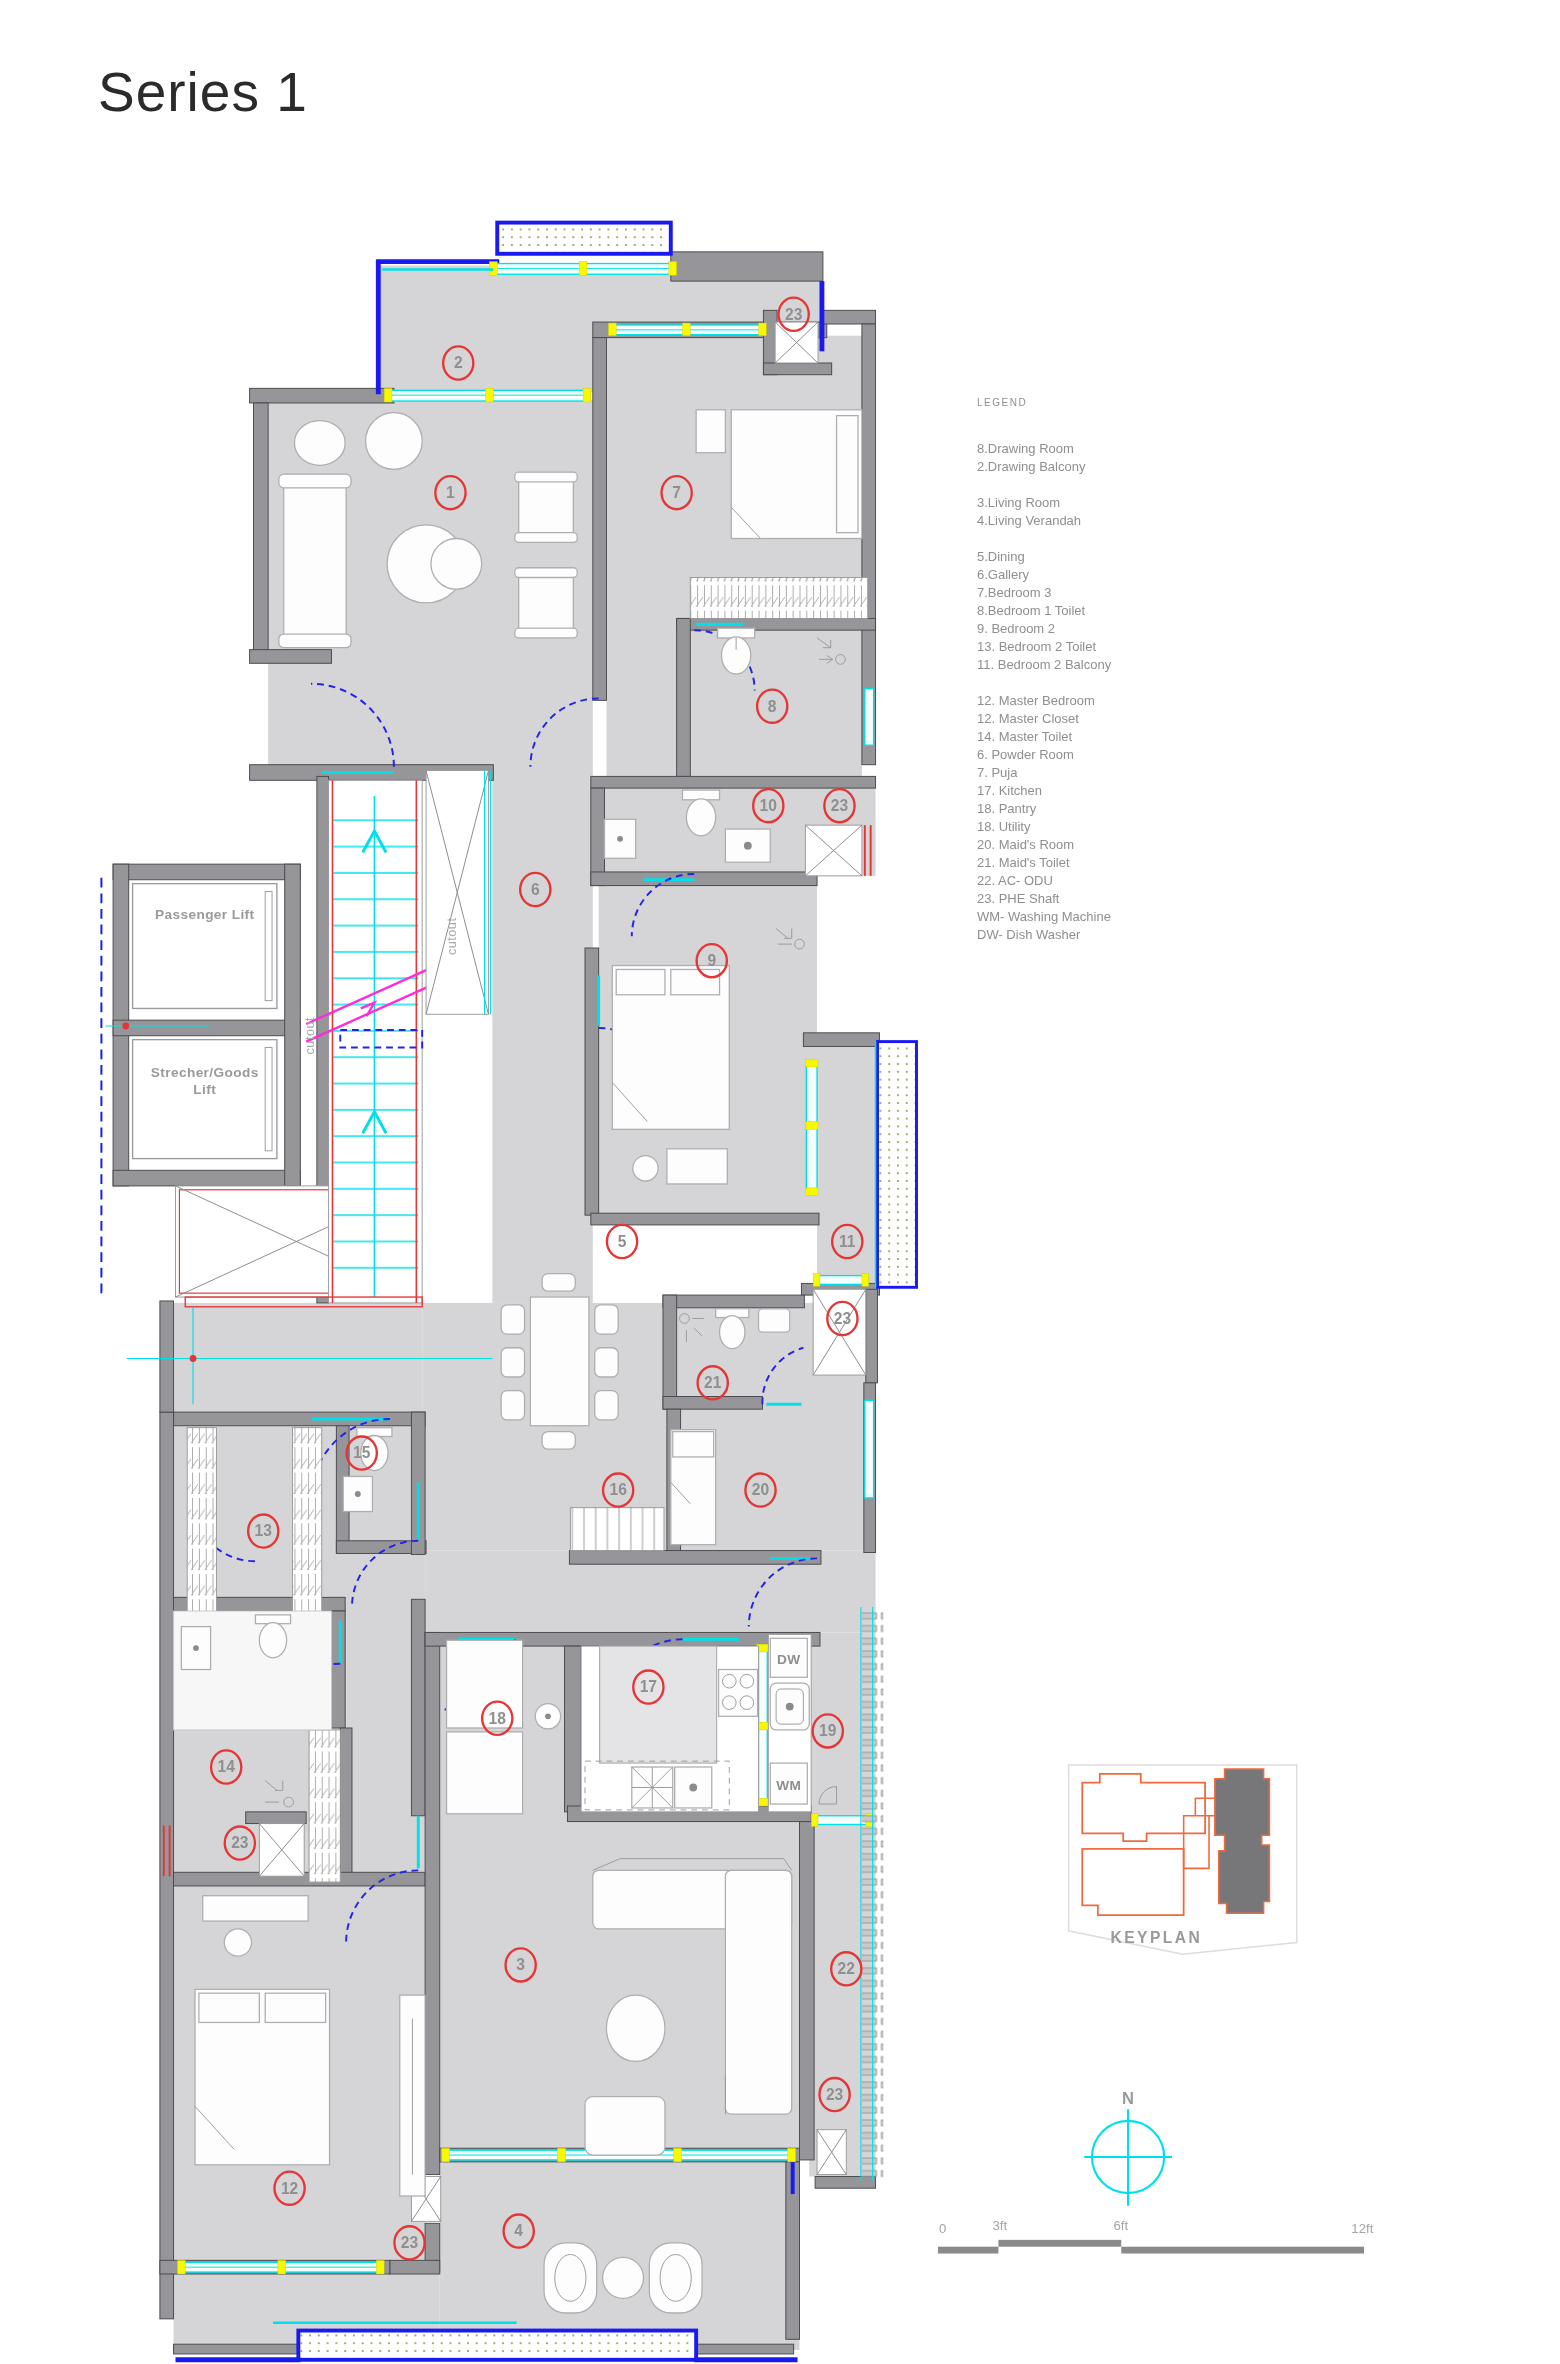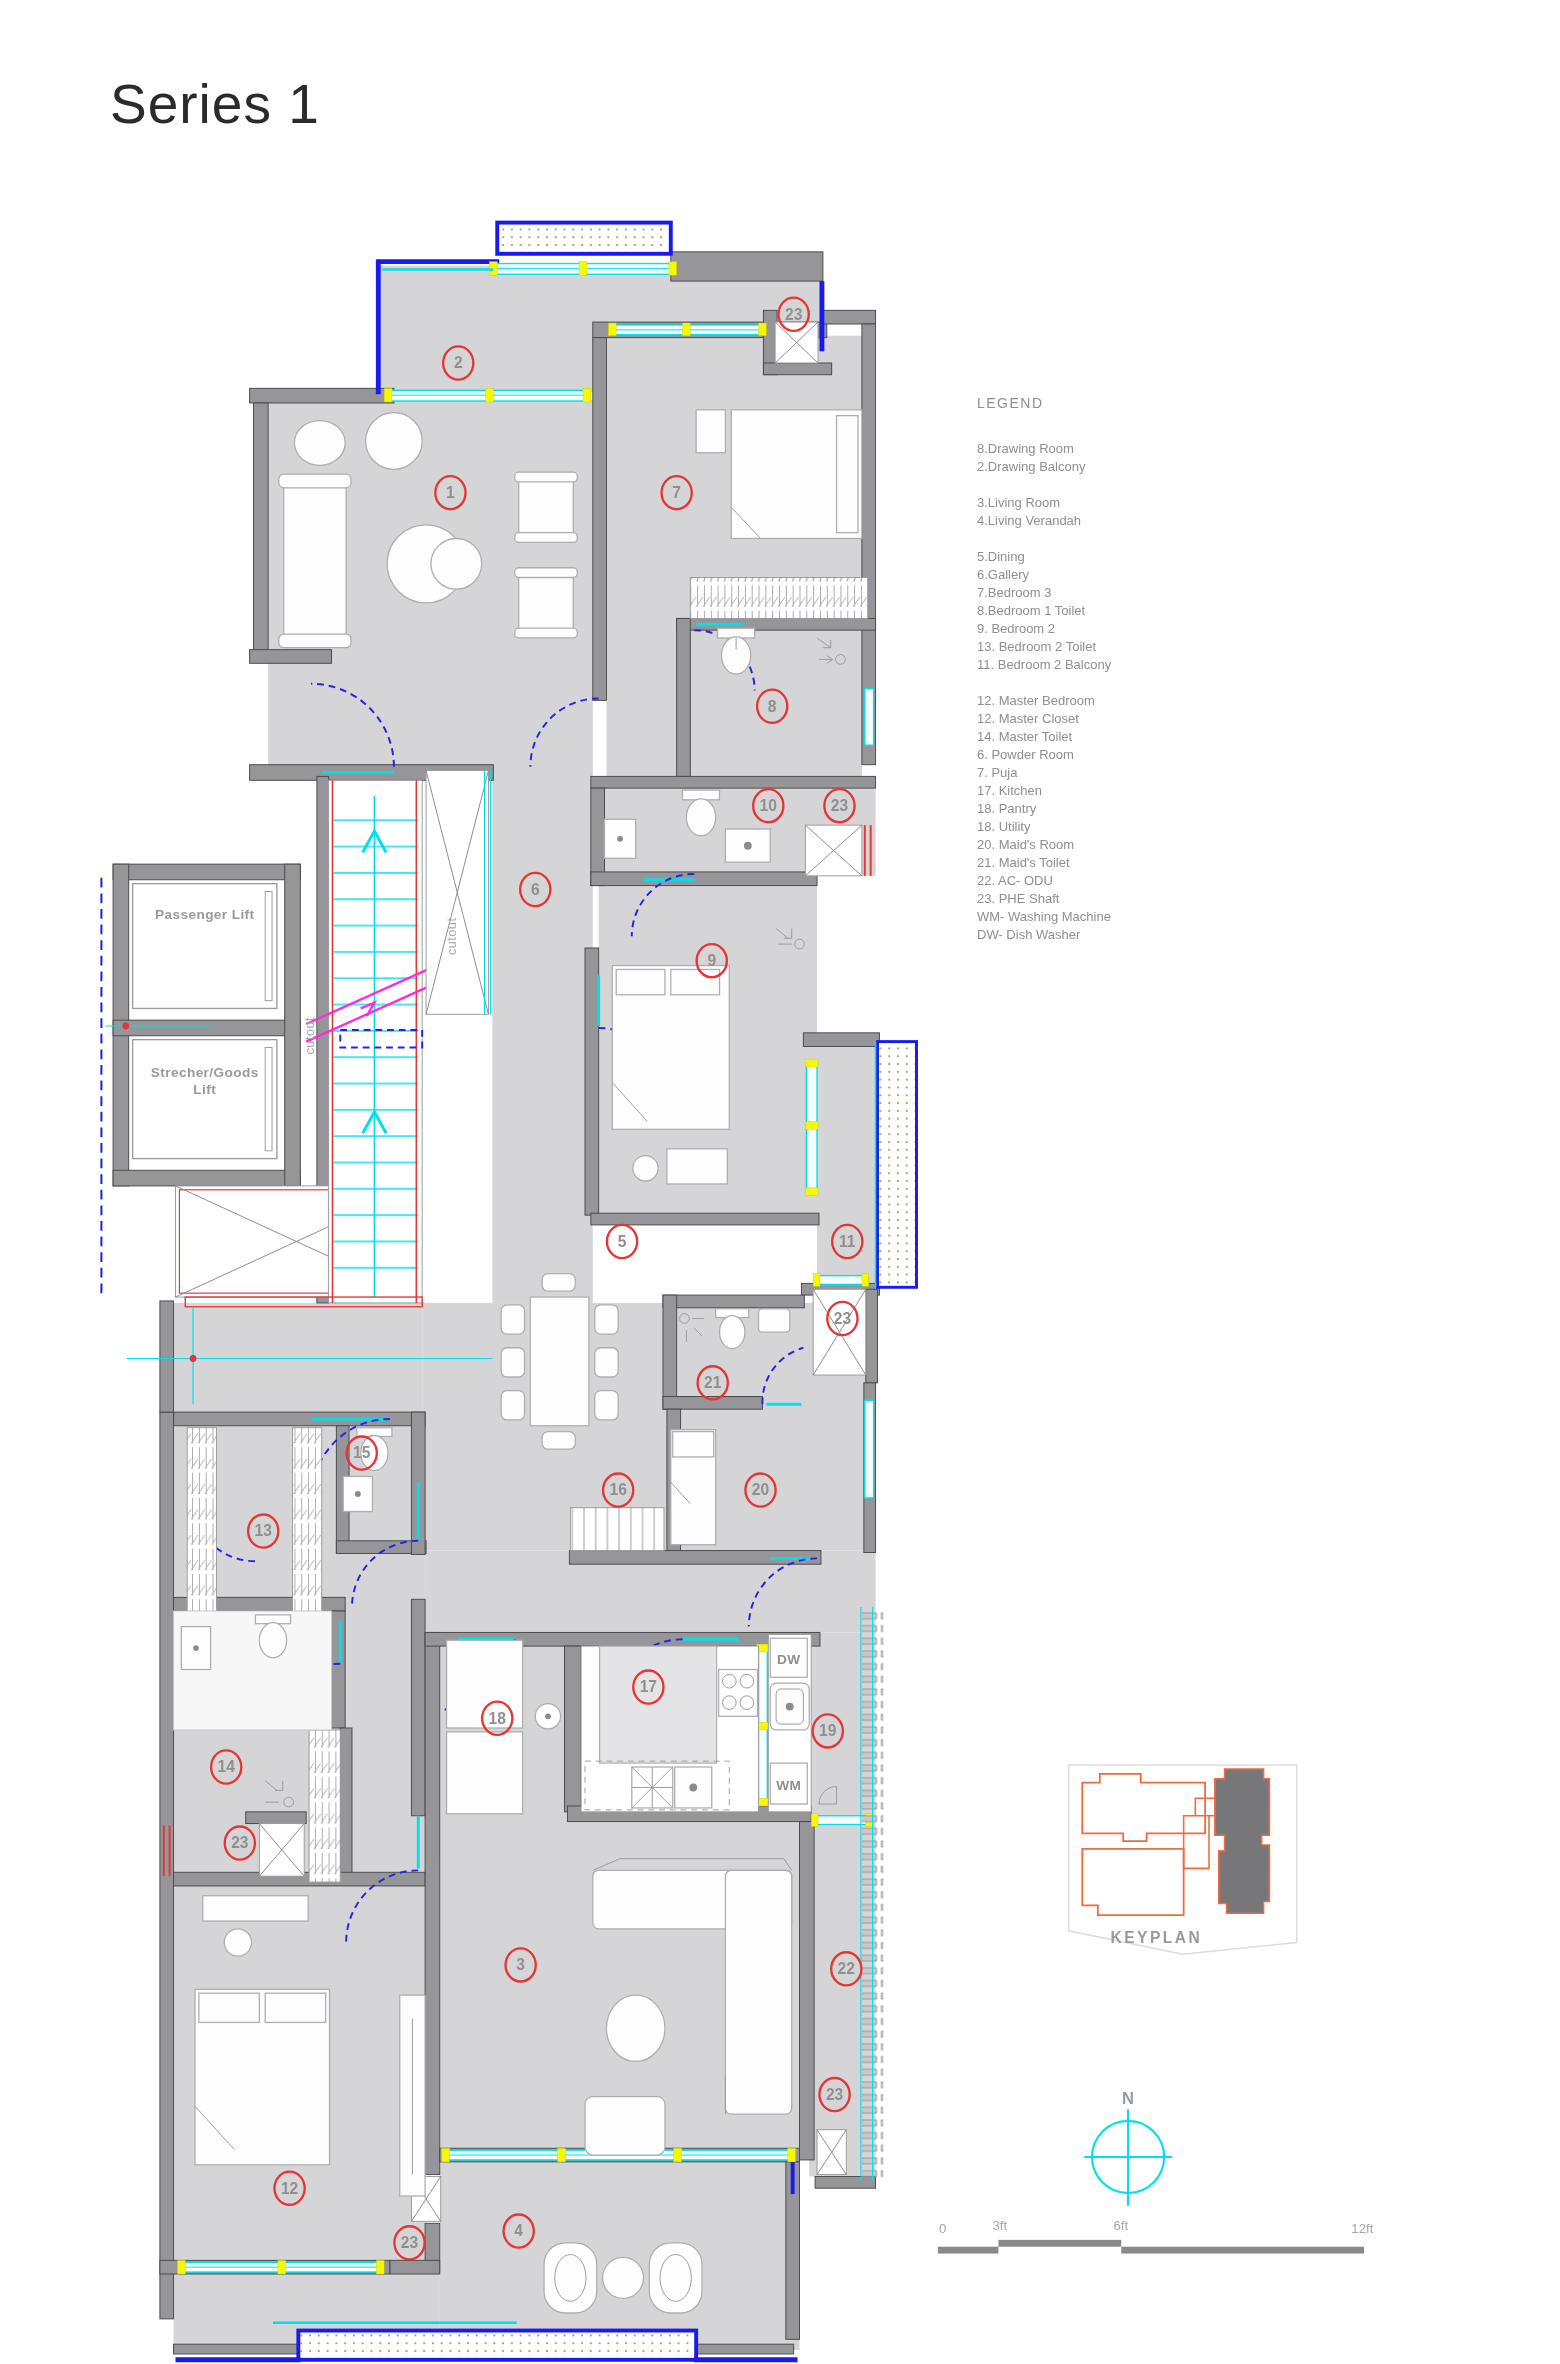--- a/index.html
+++ b/index.html
@@ -6,21 +6,21 @@
     --red:#e53535; --cyan:#00e0ea; --blue:#1a1af0; --yellow:#f8f800;
     --magenta:#ff2bd9; --floor:#d5d5d7; --wall:#96969a; --graytext:#8f8f8f;
     --green:#8d9c49; --orange:#ef6a3d; --kfill:#77777a;
   }
   html,body{margin:0;padding:0;}
   body{
     width:1560px;height:2364px;position:relative;background:#ffffff;
     font-family:"Liberation Sans", sans-serif;overflow:hidden;
   }
   .page-title{
-    position:absolute;left:98px;top:60px;margin:12px;
+    position:absolute;left:98px;top:60px;margin:0;
     font-size:55px;font-weight:300;color:#2b2b2b;letter-spacing:1px;
   }
   #plan-svg{position:absolute;left:0;top:0;}
   
   .floor{fill:var(--floor);}
   .wall{fill:var(--wall);stroke:#4b4b4e;stroke-width:1;}
   .white{fill:#ffffff;stroke:#9b9b9e;stroke-width:1;}
   .room{fill:#ffffff;stroke:#9b9b9e;stroke-width:1.4;}
   .furn{fill:#fdfdfe;stroke:#aeaeb0;stroke-width:1.3;}
   .furng{fill:#e4e4e6;stroke:#aeaeb0;stroke-width:1.2;}
@@ -35,21 +35,21 @@
   .gl{stroke:#9b9b9e;fill:none;}
   .marker-num{fill:#8f8f8f;font-weight:bold;font-size:16px;}
   .lift-label{fill:#9a9a9c;font-weight:bold;font-size:14px;letter-spacing:.4px;}
   .small-label{fill:#8f8f8f;font-weight:bold;font-size:14px;letter-spacing:.5px;}
   .cutout-label{fill:#a9a9ab;font-size:13px;letter-spacing:.5px;}
   
   .legend{
     position:absolute;left:977px;top:394px;width:293px;color:var(--graytext);
     font-size:13px;line-height:18px;
   }
-  .legend-heading{letter-spacing:1.5px;margin-bottom:28px;font-size:14px;}
+  .legend-heading{letter-spacing:1.5px;margin-bottom:28px;font-size:10px;}
   .legend-item{min-height:18px;white-space:pre;}
   
   .keyplan-caption{fill:#9a9a9c;font-weight:bold;font-size:16px;letter-spacing:2.5px;}
   .scale-label{fill:#a5a5a7;font-size:13.5px;}
   .north-label{fill:#9a9a9c;font-size:17px;font-weight:bold;}
 </style>
 </head>
 <body>
 
 <h1 class="page-title">Series 1</h1>

